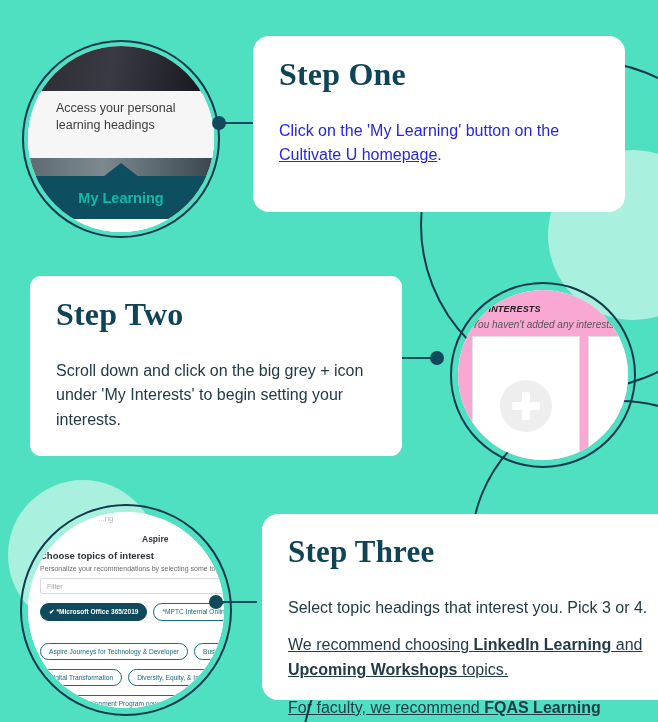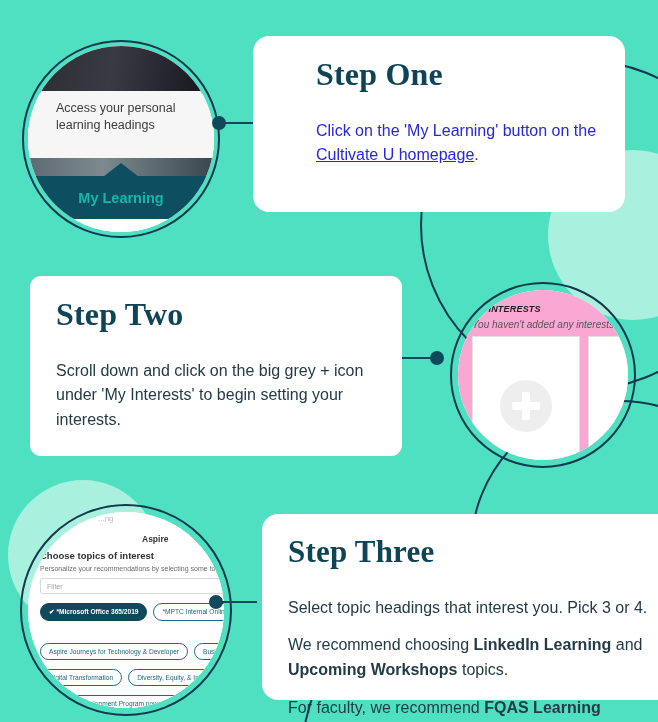--- a/index.html
+++ b/index.html
@@ -178,21 +178,21 @@
   .conn {
     position: absolute; height: 2px; background: #0f4a5c;
   }
 
   
   .card-step {
     position: absolute;
     background: #ffffff;
     border-radius: 16px;
   }
-  #card-one   { left: 253px; top: 36px;  width: 372px; height: 176px; padding-left: 37px; }
+  #card-one   { left: 253px; top: 36px;  width: 372px; height: 176px; }
   #card-two   { left: 30px;  top: 276px; width: 372px; height: 180px; border-radius: 11px; }
   #card-three { left: 262px; top: 514px; width: 419px; height: 186px; }
 
   .card-inner { padding: 22px 26px 18px 26px; }
 
   .step-title {
     font-family: "Liberation Serif", serif;
     font-weight: bold;
     font-size: 32px;
     color: #0f4457;
@@ -200,21 +200,21 @@
     line-height: 1.05;
   }
   #card-three .step-title { font-size: 31px; }
 
   .step-body {
     margin-top: 27px;
     font-size: 16px;
     line-height: 1.55;
     color: #233b46;
   }
-  .step-body p + p { margin-top: 13px; }
+  .step-body p + p { margin-top: 13px; text-decoration: underline; }
   .step-body b { font-weight: bold; }
 
   .body-link { color: #2626e0; }
   .body-link a, .link-inline {
     color: #2626e0; text-decoration: underline;
   }
 </style>
 </head>
 <body>
 

